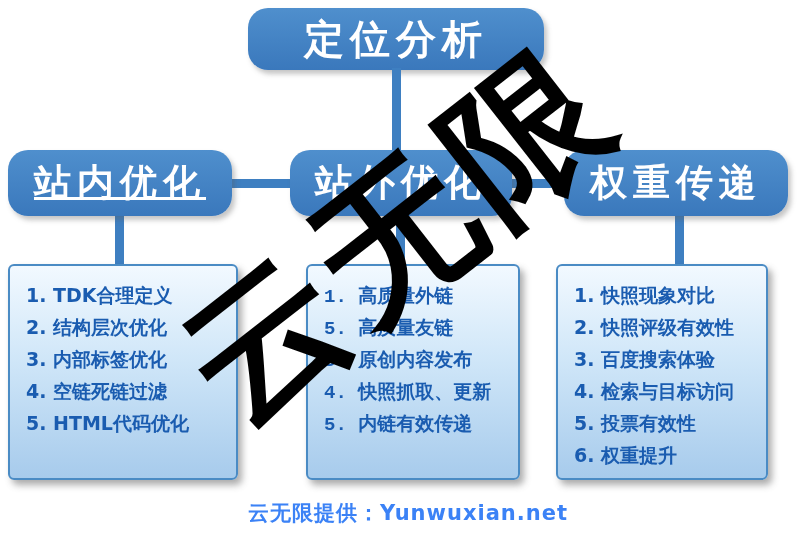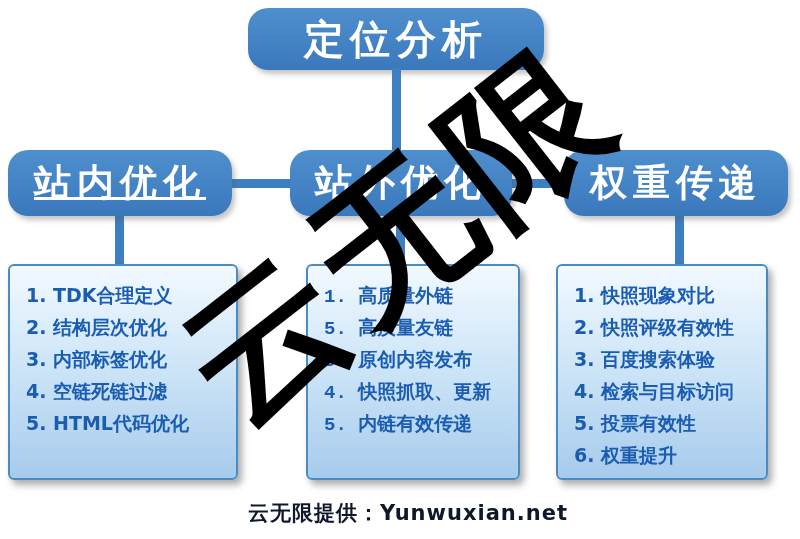--- a/index.html
+++ b/index.html
@@ -78,21 +78,21 @@
     z-index: 60;
     pointer-events: none;
   }
   .footer {
     position: absolute;
     left: 0; right: 8px;
     bottom: 12px;
     text-align: center;
     font-size: 21px;
     font-weight: bold;
-    color: #0f172a;
+    color: #3b82f6;
     letter-spacing: 1px;
     margin-left: 24px;
   }
 </style>
 </head>
 <body>
 
 <div id="canvas">
 
   <div class="node root">定位分析</div>

